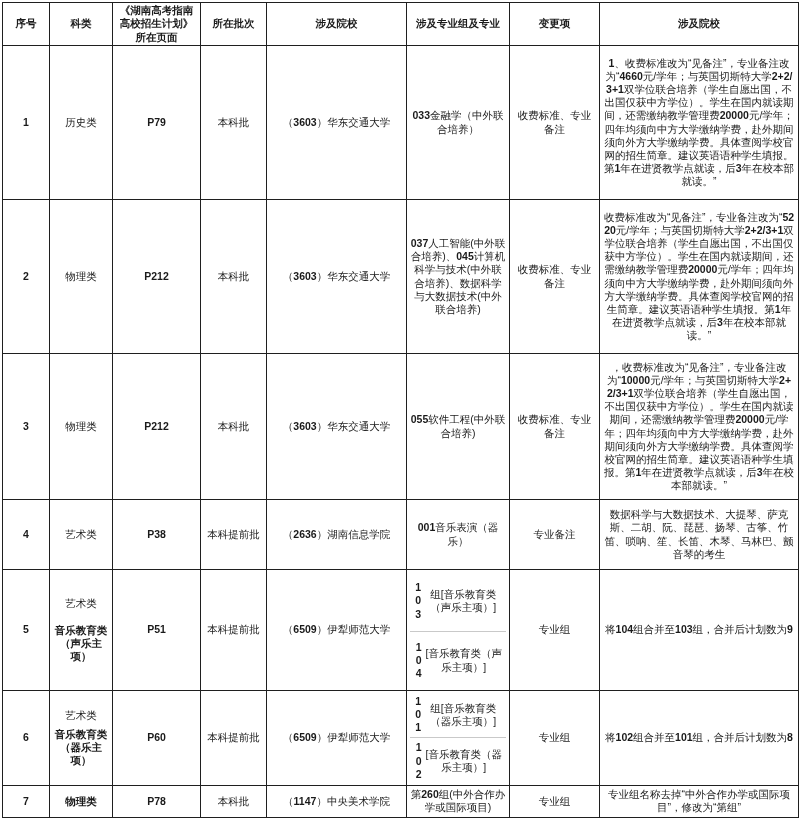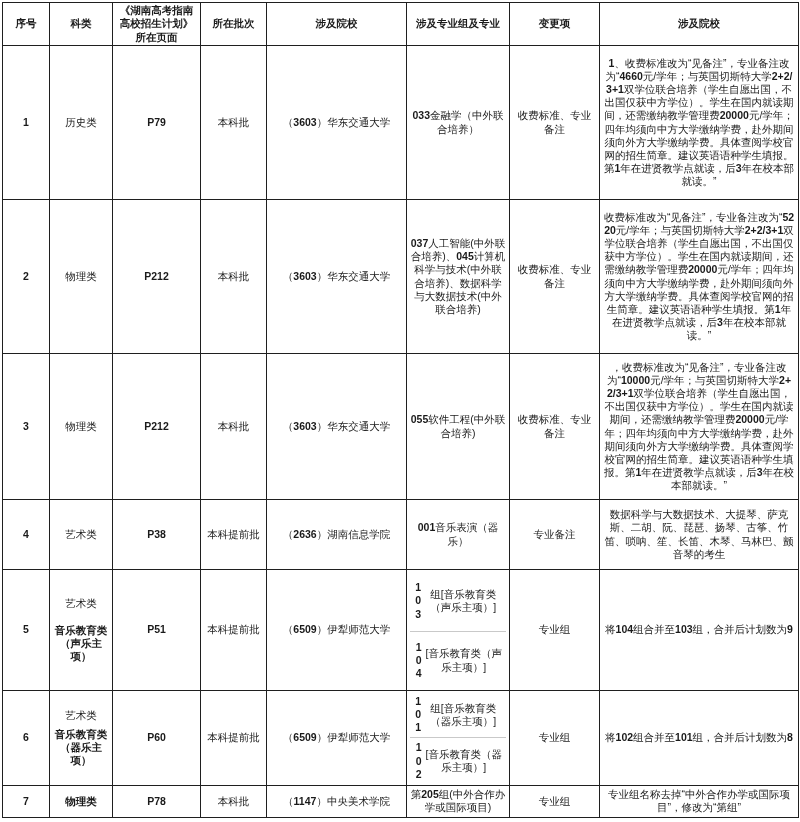--- a/index.html
+++ b/index.html
@@ -152,19 +152,19 @@
     <td>专业组</td>
     <td class="content bn">将<b>102</b>组合并至<b>101</b>组，合并后计划数为<b>8</b></td>
   </tr>
 
   <tr style="height:32px">
     <td class="bn"><b>7</b></td>
     <td class="b">物理类</td>
     <td class="pnum">P78</td>
     <td>本科批</td>
     <td class="bn">（<b>1147</b>）中央美术学院</td>
-    <td class="bn">第<b>205</b>组(中外合作办学或国际项目)</td>
+    <td class="bn">第<b>260</b>组(中外合作办学或国际项目)</td>
     <td>专业组</td>
     <td class="content bn">专业组名称去掉“中外合作办学或国际项目”，修改为“第组”</td>
   </tr>
 </tbody>
     </table>
 </div>
 
 </body></html>

